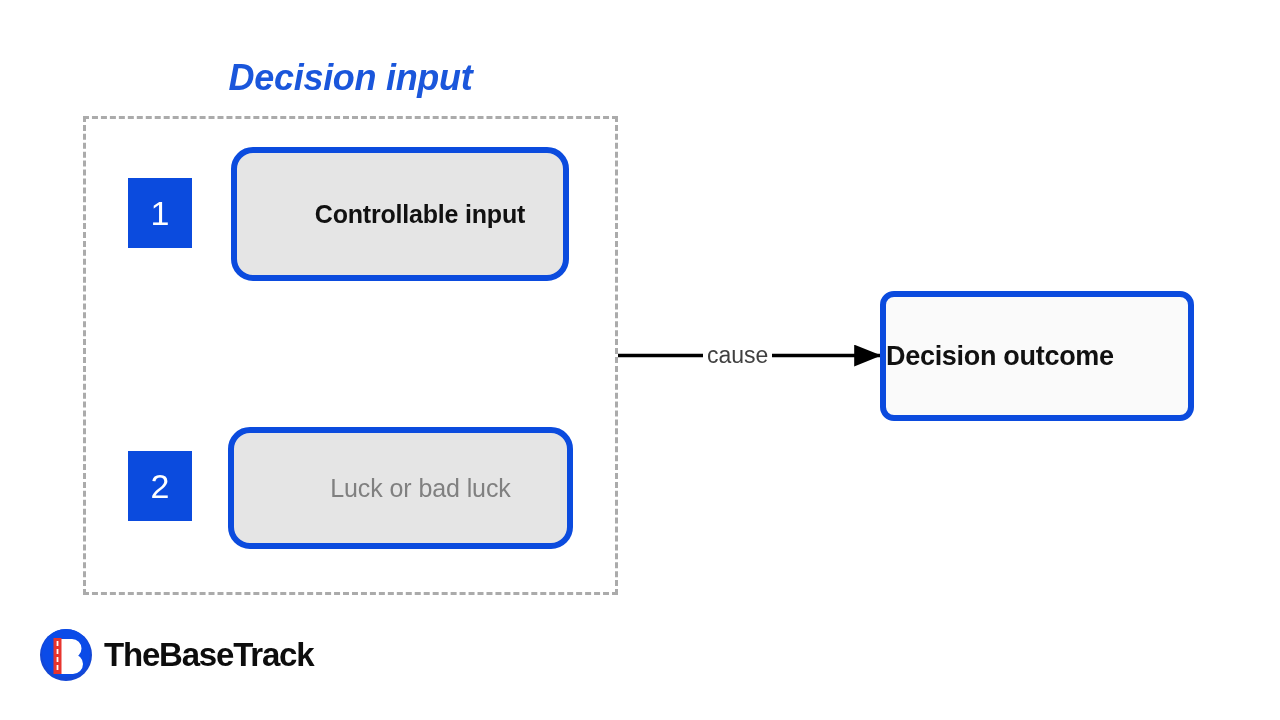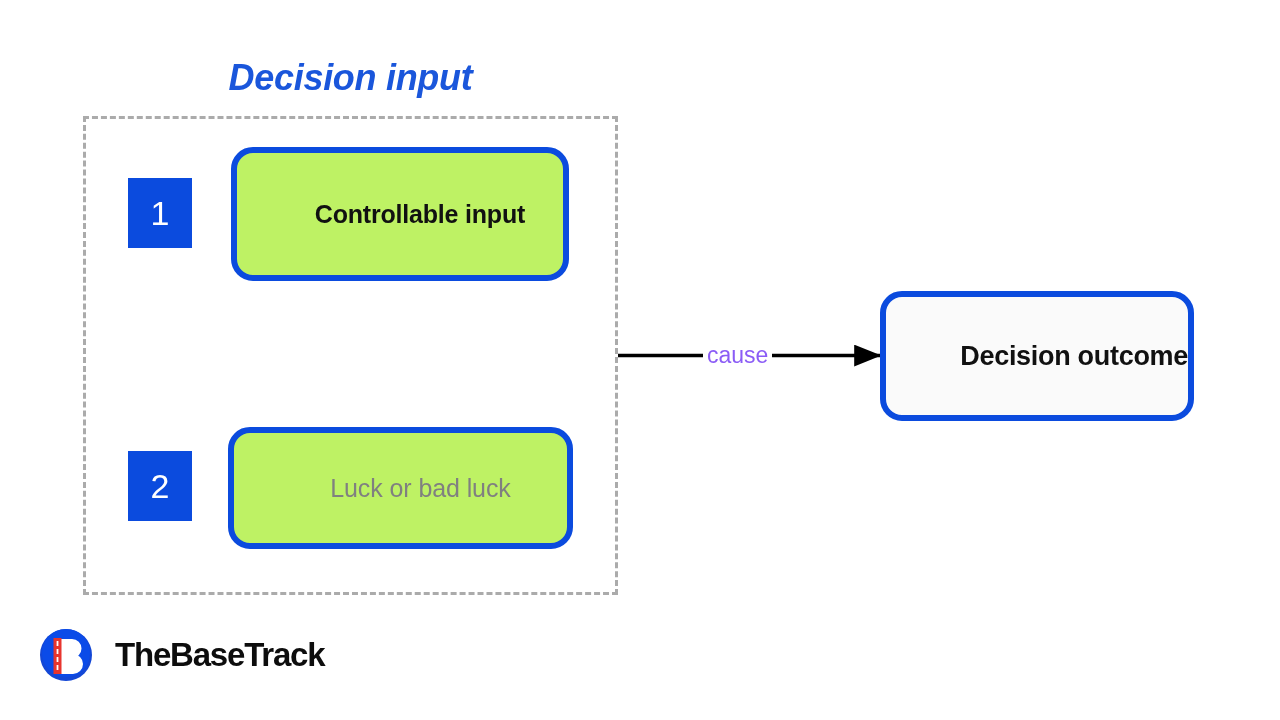--- a/index.html
+++ b/index.html
@@ -56,21 +56,21 @@
     justify-content: center;
     line-height: 1;
   }
   .num-badge-1 { left: 128px; top: 178px; }
   .num-badge-2 { left: 128px; top: 451px; }
 
   
   .input-card {
     position: absolute;
     box-sizing: border-box;
-    background: #bef264;
+    background: #e5e5e5;
     border: 6px solid #0B4BDE;
     border-radius: 22px;
     display: flex;
     flex-direction: column;
     align-items: center;
     justify-content: center;
     padding-left: 40px;
   }
   .card-1 { left: 231px; top: 147px; width: 338px; height: 134px; }
   .card-2 { left: 228px; top: 427px; width: 345px; height: 122px; }
@@ -98,57 +98,56 @@
     left: 615px;
     top: 328px;
     width: 272px;
     height: 56px;
   }
   .cause-label {
     position: absolute;
     left: 703px;
     top: 341px;
     font-size: 23px;
-    color: #8b5cf6;
+    color: #404040;
     line-height: 28px;
     background: #ffffff;
     padding: 0 4px;
   }
 
   
   .outcome-box {
     position: absolute;
     left: 880px;
     top: 291px;
     width: 314px;
     height: 130px;
     box-sizing: border-box;
     background: #fafafa;
     border: 6px solid #0B4BDE;
-    border-radius: 22px;
-    display: flex;
-    align-items: center;
-    justify-content: flex-end;
+    border-radius: 14px;
+    display: flex;
+    align-items: center;
+    justify-content: flex-start;
   }
   .outcome-label {
     font-size: 27px;
     font-weight: bold;
     color: #111111;
     letter-spacing: -0.3px;
     white-space: nowrap;
   }
 
   
   .brand {
     position: absolute;
     left: 38px;
     top: 627px;
     display: flex;
     align-items: center;
-    gap: 11px;
   }
   .brand-mark {
     width: 56px;
     height: 56px;
     flex: 0 0 auto;
   }
   .brand-name {
     margin-left: 10px;
     font-size: 33px;
     font-weight: bold;

